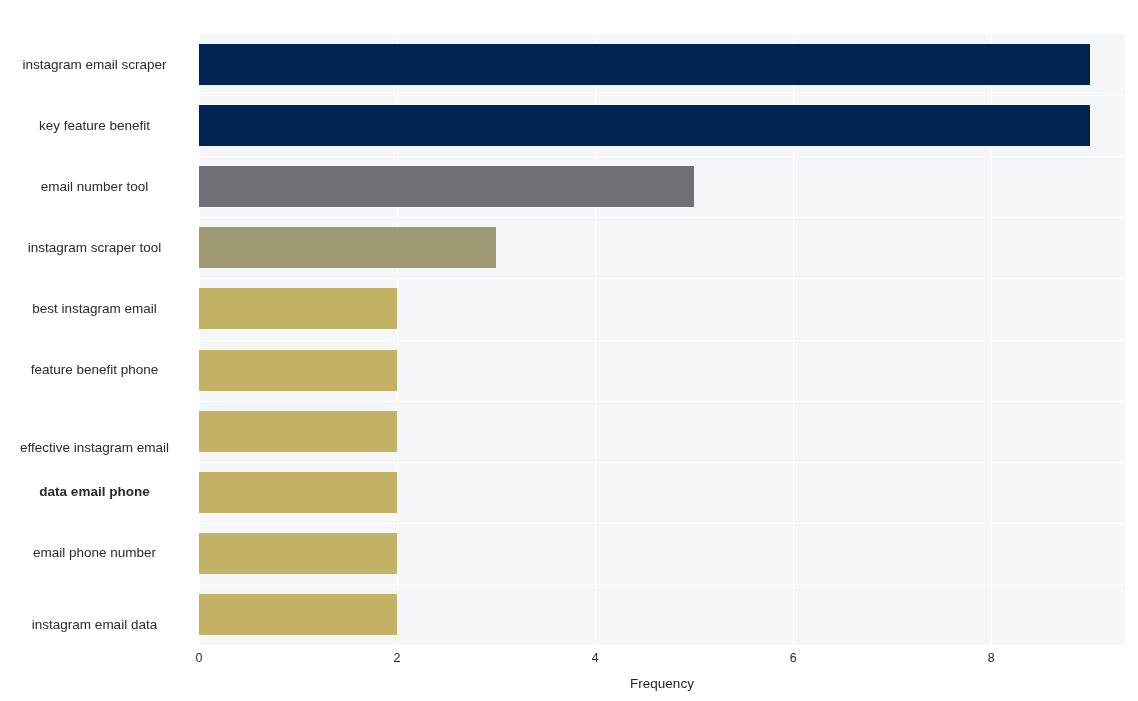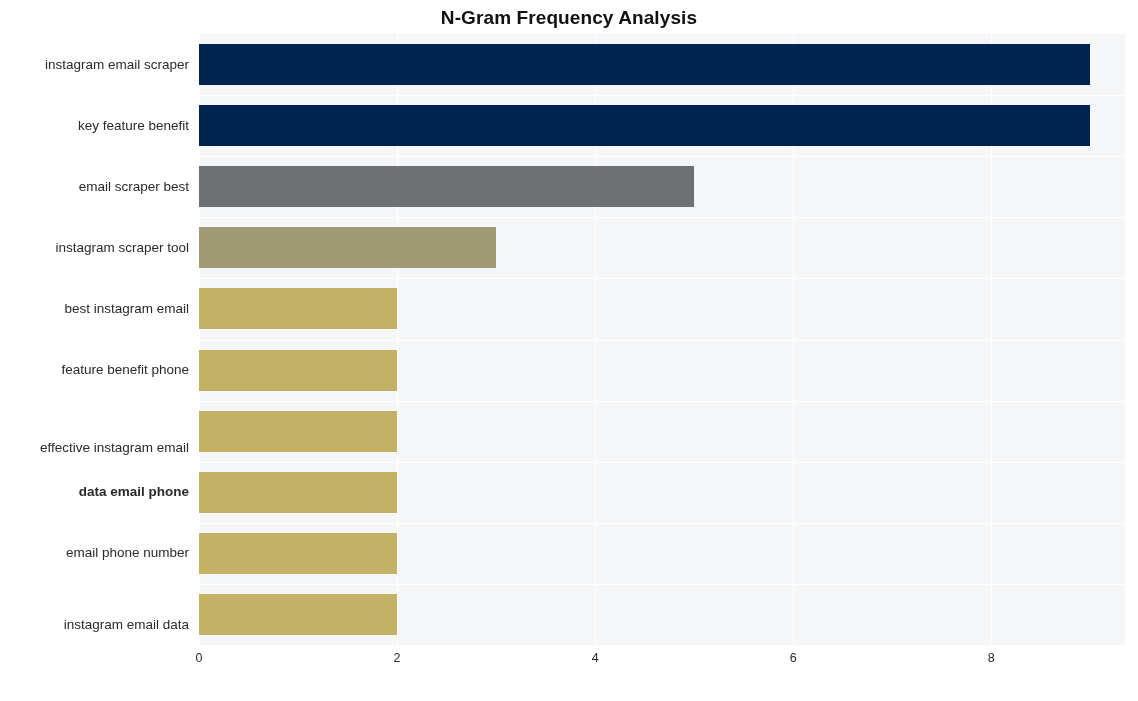--- a/index.html
+++ b/index.html
@@ -78,21 +78,21 @@
     position: absolute;
     left: 0;
     top: 34px;
     width: 189px;
     height: 611px;
   }
   .y-tick-label {
     position: absolute;
     right: 0;
     width: 189px;
-    text-align: right;
+    text-align: center;
     font-size: 13.5px;
     color: #2a2a2a;
     white-space: nowrap;
     line-height: 14px;
   }
 
   
   #x-tick-labels {
     position: absolute;
     left: 0;
@@ -117,21 +117,20 @@
     text-align: center;
     font-size: 13.5px;
     color: #1f1f1f;
   }
 </style>
 </head>
 <body>
 
 <div id="chart-figure">
 
-  <div id="chart-title">N-Gram Frequency Analysis</div>
 
   <div id="plot-area">
     <div id="grid-layer">
         <div class="grid-line-v" style="left: 0px;"></div>
         <div class="grid-line-v" style="left: 198.075px;"></div>
         <div class="grid-line-v" style="left: 396.15px;"></div>
         <div class="grid-line-v" style="left: 594.225px;"></div>
         <div class="grid-line-v" style="left: 792.299px;"></div>
         <div class="grid-line-h" style="top: 61.1px;"></div>
         <div class="grid-line-h" style="top: 122.2px;"></div>
@@ -153,30 +152,31 @@
         <div class="bar" style="top: 376.65px; width: 198.075px; background: rgb(195, 178, 101);"></div>
         <div class="bar" style="top: 437.75px; width: 198.075px; background: rgb(195, 178, 101);"></div>
         <div class="bar" style="top: 498.85px; width: 198.075px; background: rgb(195, 178, 101);"></div>
         <div class="bar" style="top: 559.95px; width: 198.075px; background: rgb(195, 178, 101);"></div>
       </div>
   </div>
 
   <div id="y-tick-labels">
       <div class="y-tick-label" style="top: 23.55px;">instagram email scraper</div>
       <div class="y-tick-label" style="top: 84.65px; margin-left: 24px;">key feature benefit</div>
-      <div class="y-tick-label" style="top: 145.75px;">email scraper best</div>
+      <div class="y-tick-label" style="top: 145.75px;">email number tool</div>
       <div class="y-tick-label" style="top: 206.85px;">instagram scraper tool</div>
       <div class="y-tick-label" style="top: 267.95px; margin-left: 31px;">best instagram email</div>
       <div class="y-tick-label" style="top: 329.05px;">feature benefit phone</div>
       <div class="y-tick-label" style="top: 407px;">effective instagram email</div>
       <div class="y-tick-label" style="top: 451.25px; font-weight: bold;">data email phone</div>
       <div class="y-tick-label" style="top: 512.35px;">email phone number</div>
       <div class="y-tick-label" style="top: 584px;">instagram email data</div>
     </div>
   <div id="x-tick-labels">
       <div class="x-tick-label" style="left: 199px;">0</div>
       <div class="x-tick-label" style="left: 397.075px;">2</div>
       <div class="x-tick-label" style="left: 595.15px;">4</div>
       <div class="x-tick-label" style="left: 793.225px;">6</div>
       <div class="x-tick-label" style="left: 991.299px;">8</div>
     </div>
 
+  <div id="x-axis-label">Frequency</div>
 </div>
 
 </body></html>

